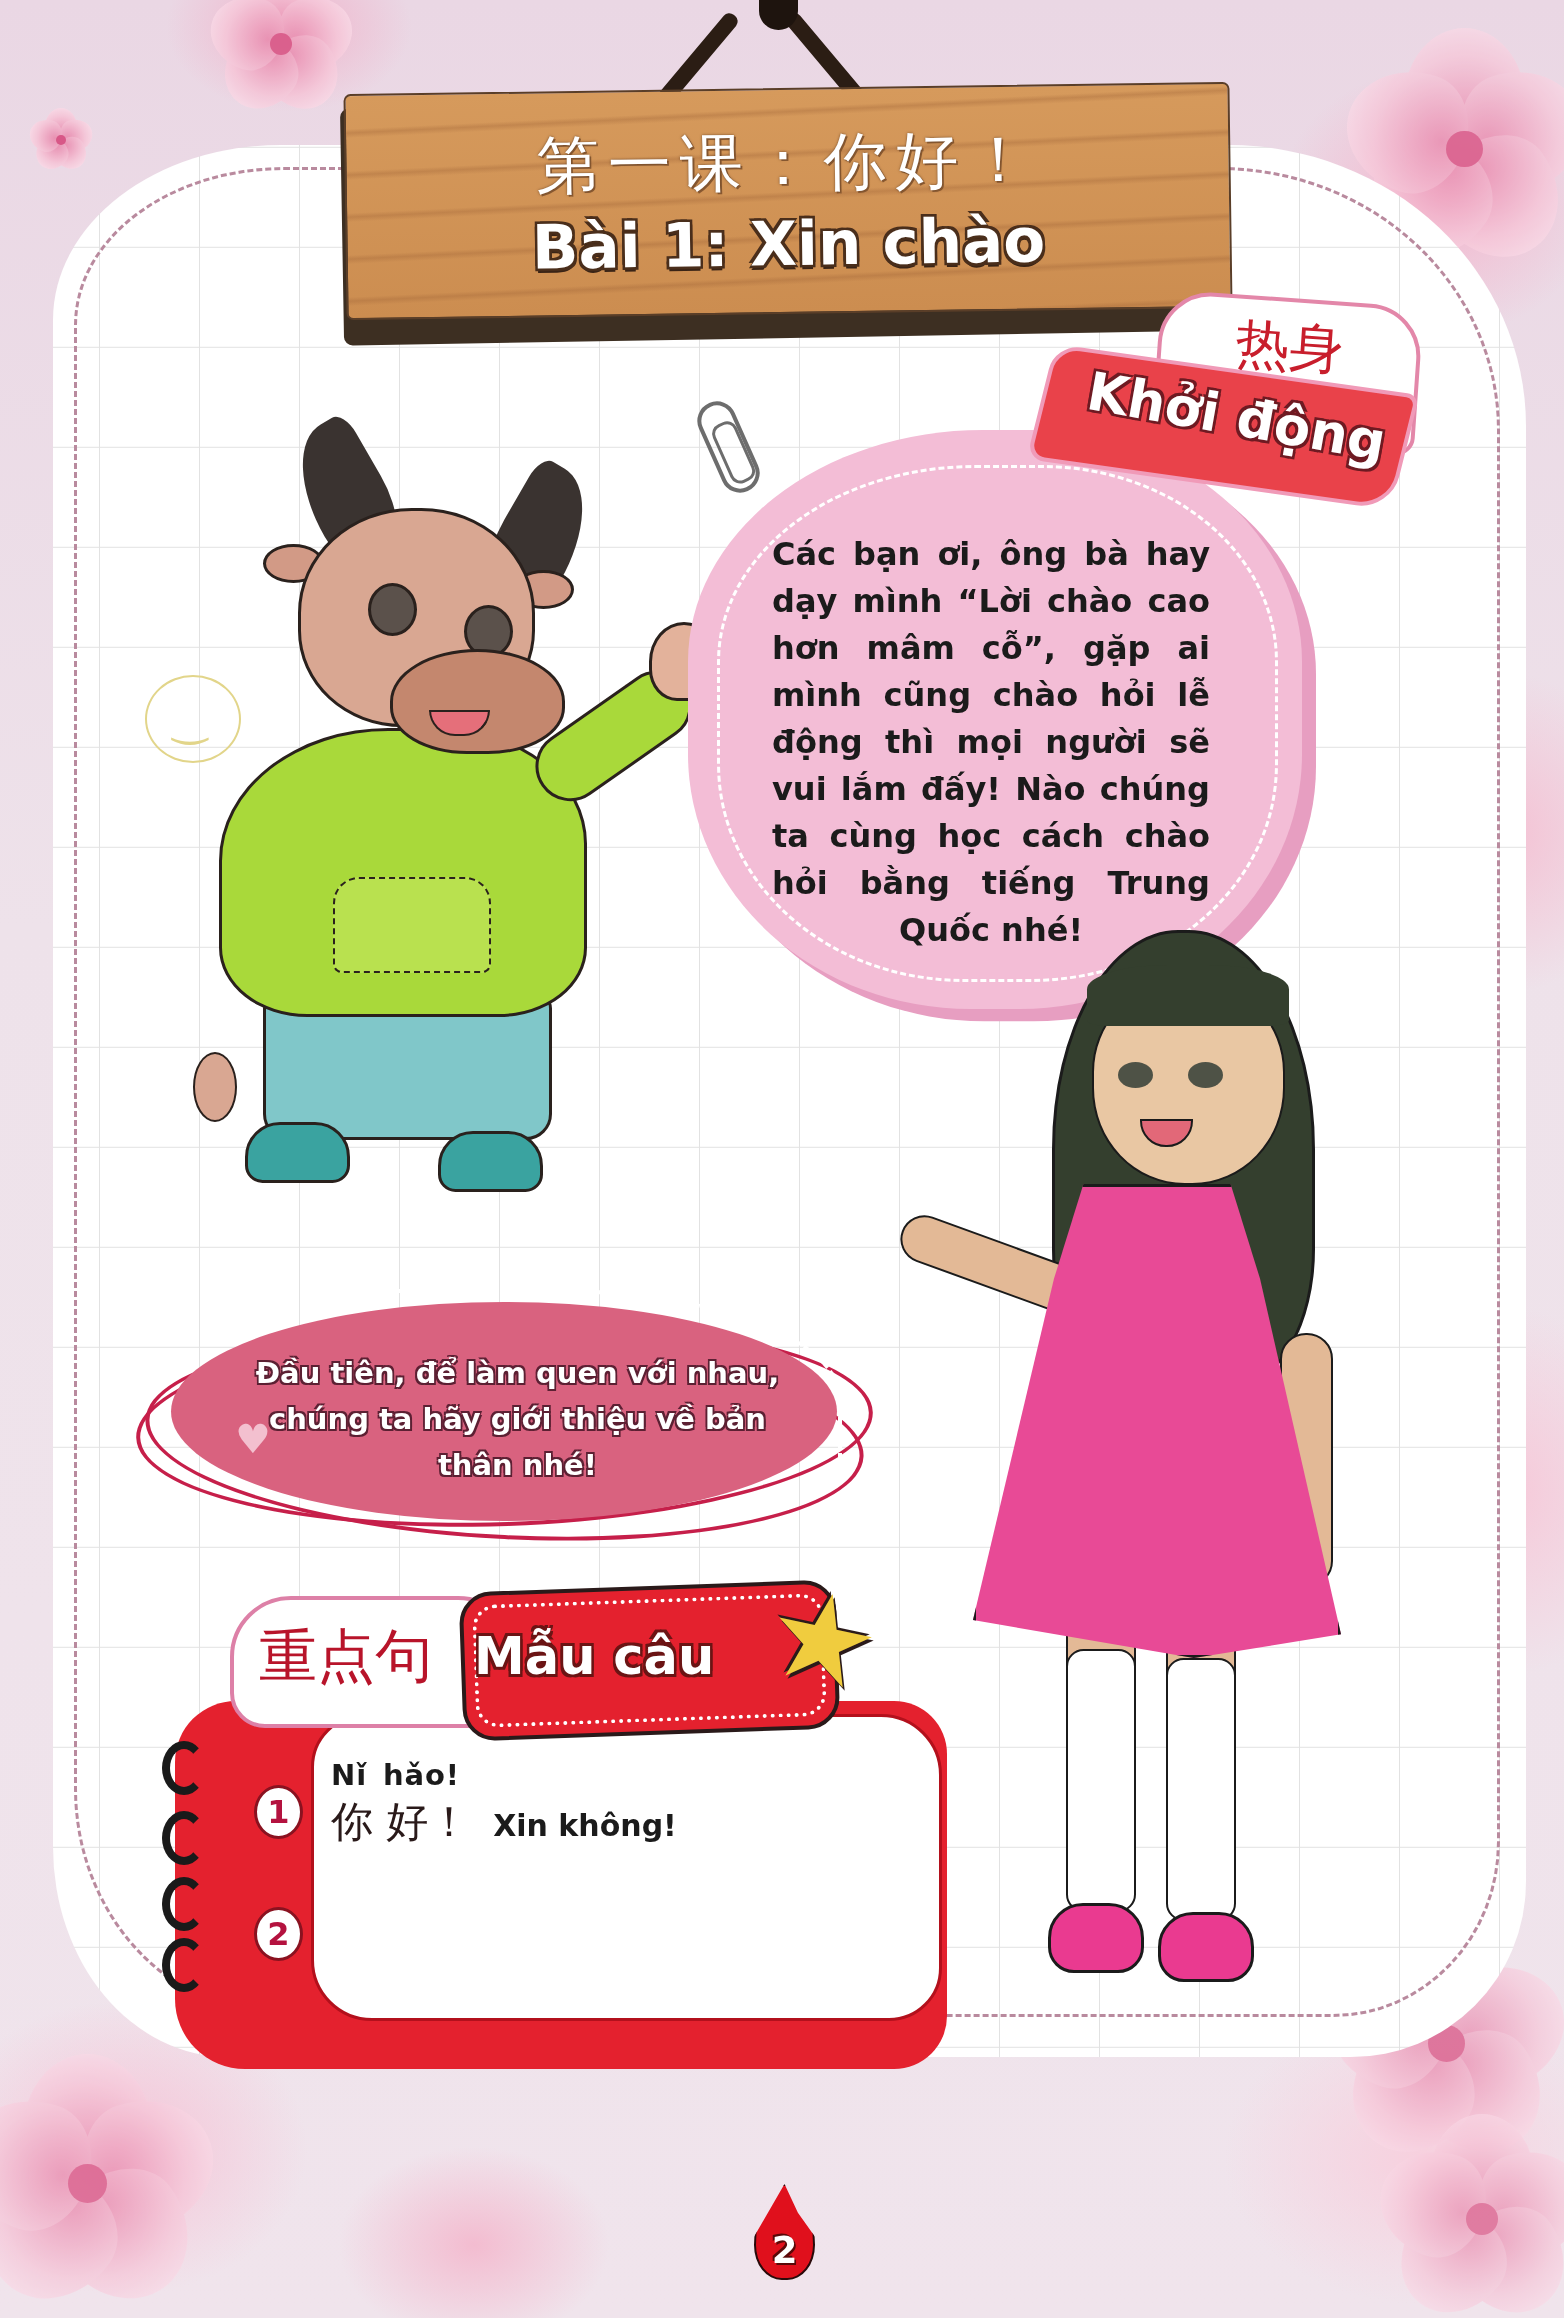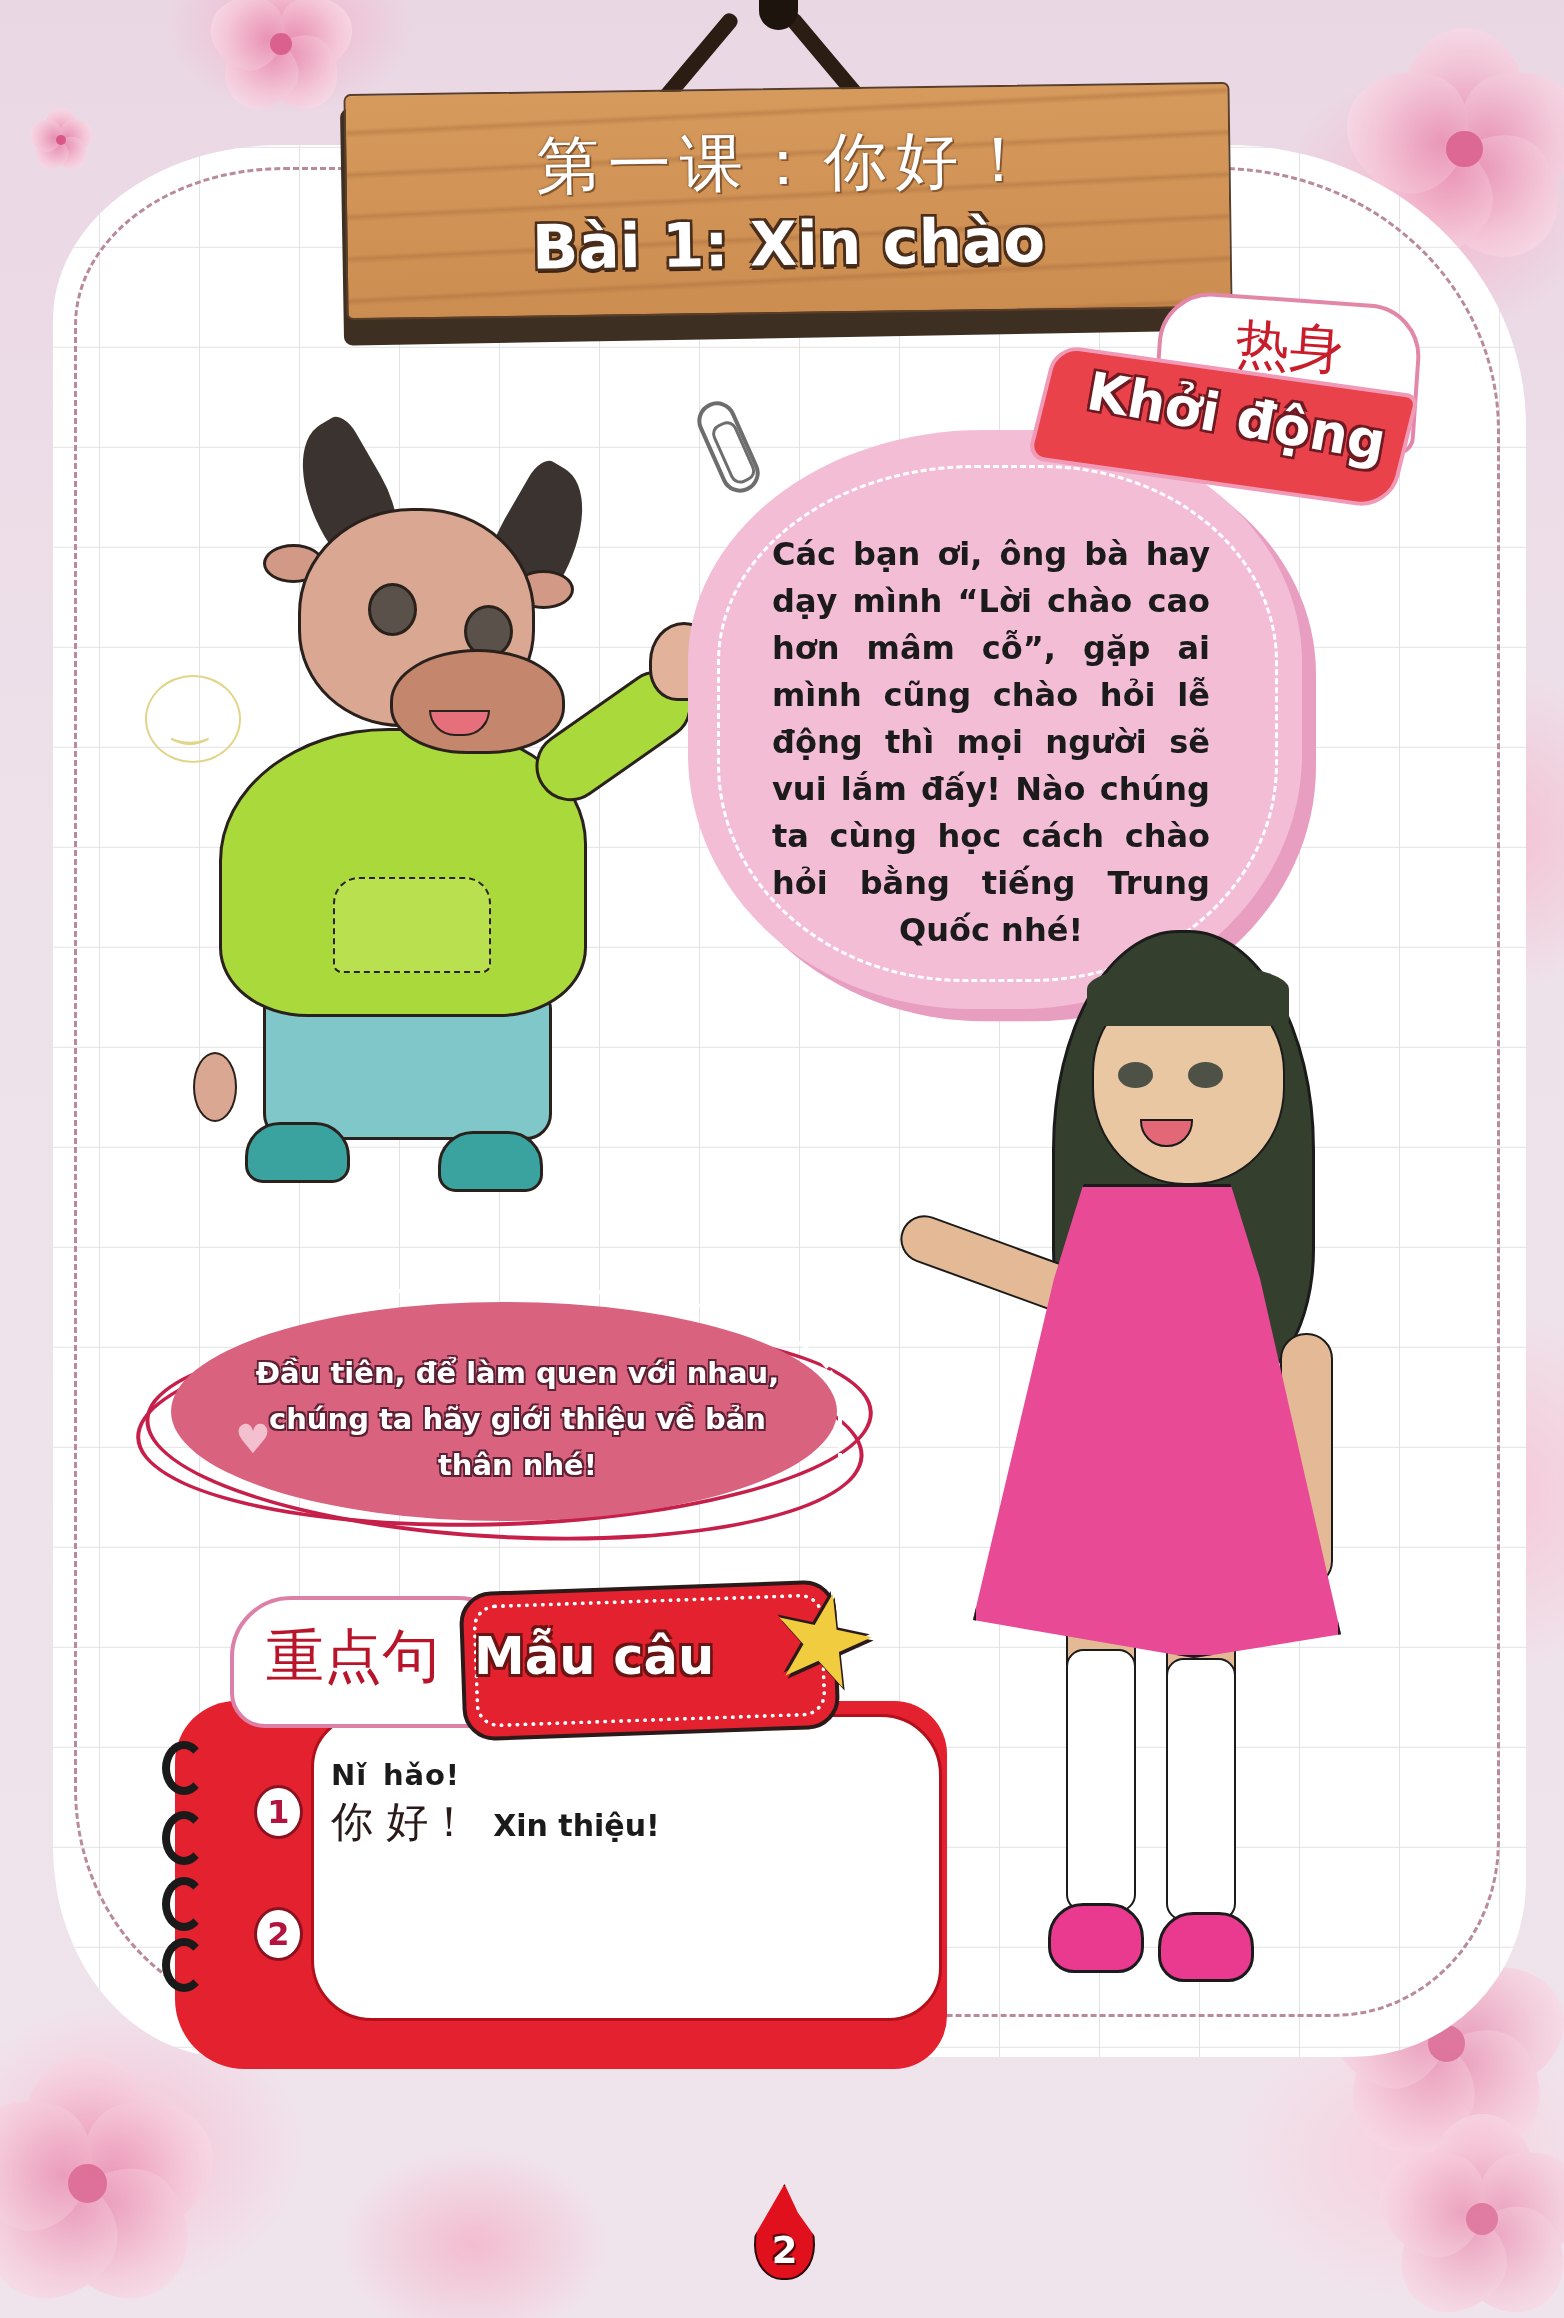--- a/index.html
+++ b/index.html
@@ -232,21 +232,21 @@
     font-weight: bold; font-size: 29px; line-height: 46px; color: #ffffff;
     text-shadow: -1.8px -1.8px 0 #5c2033, 1.8px -1.8px 0 #5c2033, -1.8px 1.8px 0 #5c2033, 1.8px 1.8px 0 #5c2033;
   }
 
   
   .pattern-tab {
     position: absolute; left: 230px; top: 1596px; width: 289px; height: 132px;
     background: #ffffff; border: 4.4px solid #dd80a7; border-radius: 61px 61px 35px 35px;
   }
   .pattern-cn {
-    position: absolute; left: 266px; top: 1618px;
+    position: absolute; left: 259px; top: 1618px;
     font-family: Liberation Mono, monospace; font-size: 58px; color: #b8142a;
   }
   .pattern-label {
     position: absolute; left: 461px; top: 1586px; width: 377px; height: 149px;
     background: #e4212e; border: 4.4px solid #2a1a1a; border-radius: 32px;
     transform: rotate(-2deg);
   }
   .pattern-label::before {
     content: ""; position: absolute; left: 8.8px; top: 8.8px; right: 8.8px; bottom: 8.8px;
     border: 4.4px dotted #ffffff; border-radius: 23px;
@@ -436,21 +436,21 @@
 <div class="pattern-vi">Mẫu câu</div>
 <div class="star">★</div>
 
 <div class="num-circle" style="top:1785px">1</div>
 <div class="sent" style="top:1758px">
   <div class="pinyin">
     <span>Nǐ</span><span>hǎo!</span>
   </div>
   <div class="hanzi-line">
     <span class="hanzi">你 好！</span>
-    <span class="gloss">Xin thiệu!</span>
+    <span class="gloss">Xin không!</span>
   </div>
 </div>
 
 <div class="num-circle" style="top:1907px">2</div>
 <div class="sent" style="top:1884px">
 </div>
 
 <div class="flame"></div>
 <div class="page-num">2</div>
 

